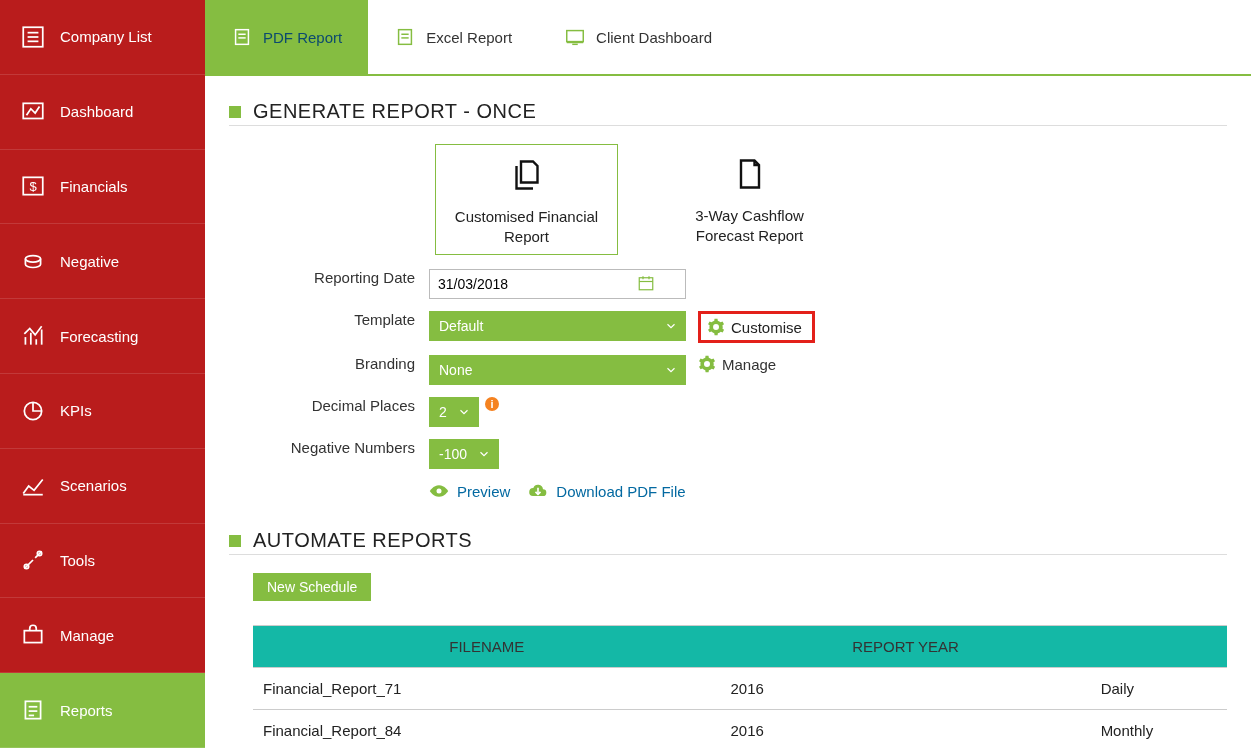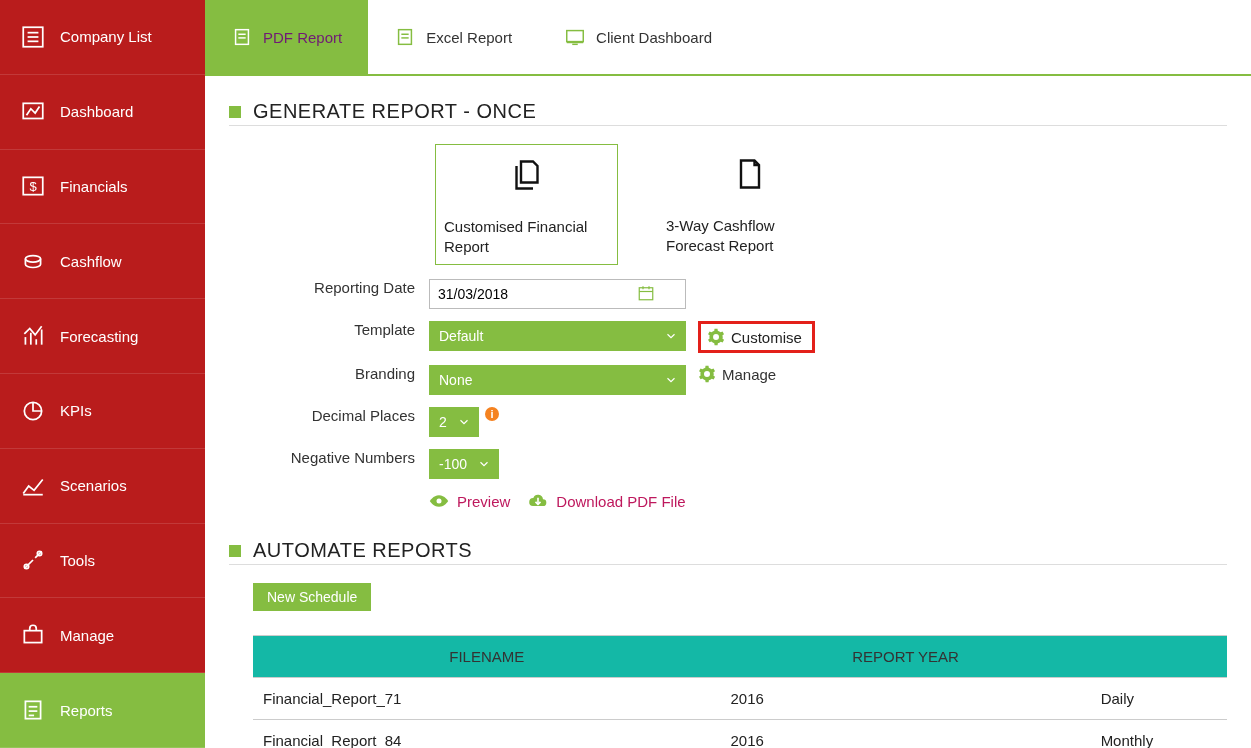--- a/index.html
+++ b/index.html
@@ -7,48 +7,48 @@
   .app { display:flex; height:748px; width:1251px; overflow:hidden;}
   
   .sidebar { width:205px; background:#b91c1c; color:#fff; display:flex; flex-direction:column; }
   .side-item { display:flex; align-items:center; gap:14px; padding:0 20px; height:76px; border-bottom:1px solid rgba(255,255,255,0.13); cursor:pointer; }
   .side-item svg { width:26px; height:26px; fill:none; stroke:#fff; stroke-width:1.6; }
   .side-item.active { background:#85bd41; }
   
   .main { flex:1; display:flex; flex-direction:column; position:relative; }
   .tabs { display:flex; align-items:center; height:76px; border-bottom:2px solid #85bd41;}
   .tab { display:flex; align-items:center; gap:10px; padding:0 26px; height:76px; color:#333; cursor:pointer; }
-  .tab.active { background:#85bd41; color:#701a75; }
+  .tab.active { background:#85bd41; color:#0c4a6e; }
   .tab svg { width:22px; height:22px; }
   
   .content { padding:24px 24px 0 24px; flex:1; overflow:auto;}
   .section-title { display:flex; align-items:center; gap:12px; font-size:20px; letter-spacing:0.5px; color:#222; margin-bottom:18px; border-bottom:1px solid #ddd; padding-bottom:2px;}
   .section-title .sq { width:12px; height:12px; background:#85bd41;}
   
   .card-row { display:flex; gap:40px; margin-left:206px; margin-bottom:14px;}
-  .card { width:183px; padding:12px 8px 8px 8px; display:flex; flex-direction:column; align-items:center; gap:24px; cursor:pointer; text-align:left;}
+  .card { width:183px; padding:12px 8px 8px 8px; display:flex; flex-direction:column; align-items:center; gap:14px; cursor:pointer; text-align:center;}
   .card.selected { border:1px solid #85bd41; }
   .card svg { width:36px; height:36px; stroke:#111; stroke-width:1.6; fill:none; }
   .card-label { font-size:15px; line-height:1.3; }
   
   .form-row { display:flex; align-items:flex-start; margin-bottom:12px; }
   .form-label { width:200px; text-align:right; padding-right:14px; color:#333; }
   .text-input { border:1px solid #bbb; height:30px; width:257px; padding:0 30px 0 8px; font-size:14px; position:relative;}
   .date-wrap { position:relative; width:232px;border-radius:12px; }
   .date-wrap .cal-icon { position:absolute; right:6px; top:5px; width:18px; height:18px; stroke:#85bd41; fill:none; pointer-events:none;}
   .dropdown { background:#85bd41; color:#fff; height:30px; padding:0 34px 0 10px; width:257px; font-size:14px; border:none; position:relative; display:flex; align-items:center; cursor:pointer;}
   .dropdown.sm { width:50px; padding-right:22px;}
   .dropdown.md { width:70px;}
   .chev { position:absolute; right:8px; width:14px; height:14px; stroke:#fff; fill:none; stroke-width:2; }
   .after-dd { display:flex; align-items:center; gap:6px; margin-left:12px; color:#333; cursor:pointer; }
   .after-dd svg { width:18px; height:18px; fill:#85bd41; }
   .customise-hl { border:3px solid #e3201a; padding:4px 10px 4px 6px; display:flex; align-items:center; gap:6px;}
   .info-dot { width:14px; height:14px; border-radius:50%; background:#f58220; color:#fff; font-size:11px; display:flex; align-items:center; justify-content:center; margin-left:6px; font-weight:bold;}
   .action-row { display:flex; align-items:center; gap:18px; margin-left:200px; margin-top:6px; margin-bottom:28px;}
-  .link-btn { display:flex; align-items:center; gap:8px; color:#be185d; cursor:pointer; }
+  .link-btn { display:flex; align-items:center; gap:8px; color:#0369a1; cursor:pointer; }
   .link-btn svg { width:20px; height:20px; fill:#85bd41; }
   
   .new-btn { background:#85bd41; color:#fff; border:none; padding:6px 14px; font-size:14px; cursor:pointer; margin-left:24px; margin-bottom:24px;}
   table { width:calc(100% - 24px); margin-left:24px; border-collapse:collapse; }
   th { background:#14b8a6; color:#333; font-weight:normal; padding:12px 10px; border-bottom:1px solid #ccc; border-top:1px solid #ccc; }
   td { padding:12px 10px; border-bottom:1px solid #ccc; }
   tbody tr:last-child td { border-bottom:2px solid #85bd41; }
 </style>
 </head>
 <body>
@@ -77,21 +77,21 @@
           <rect x="3" y="4" width="18" height="16"></rect>
           <text x="12" y="17" text-anchor="middle" font-size="12" fill="#fff" stroke="none">$</text>
         </svg>
       <span>Financials</span>
     </div>
     <div class="side-item">
       <svg viewBox="0 0 24 24">
           <ellipse cx="12" cy="10" rx="7" ry="3"></ellipse>
           <path d="M5 10v5c0 1.7 3.1 3 7 3s7-1.3 7-3v-5"></path>
         </svg>
-      <span>Cashflow</span>
+      <span>Negative</span>
     </div>
     <div class="side-item">
       <svg viewBox="0 0 24 24">
           <line x1="5" y1="20" x2="5" y2="13"></line>
           <line x1="10" y1="20" x2="10" y2="9"></line>
           <line x1="15" y1="20" x2="15" y2="15"></line>
           <line x1="20" y1="20" x2="20" y2="6"></line>
           <polyline points="4,10 9,5 14,11 20,3"></polyline>
         </svg>
       <span>Forecasting</span>

